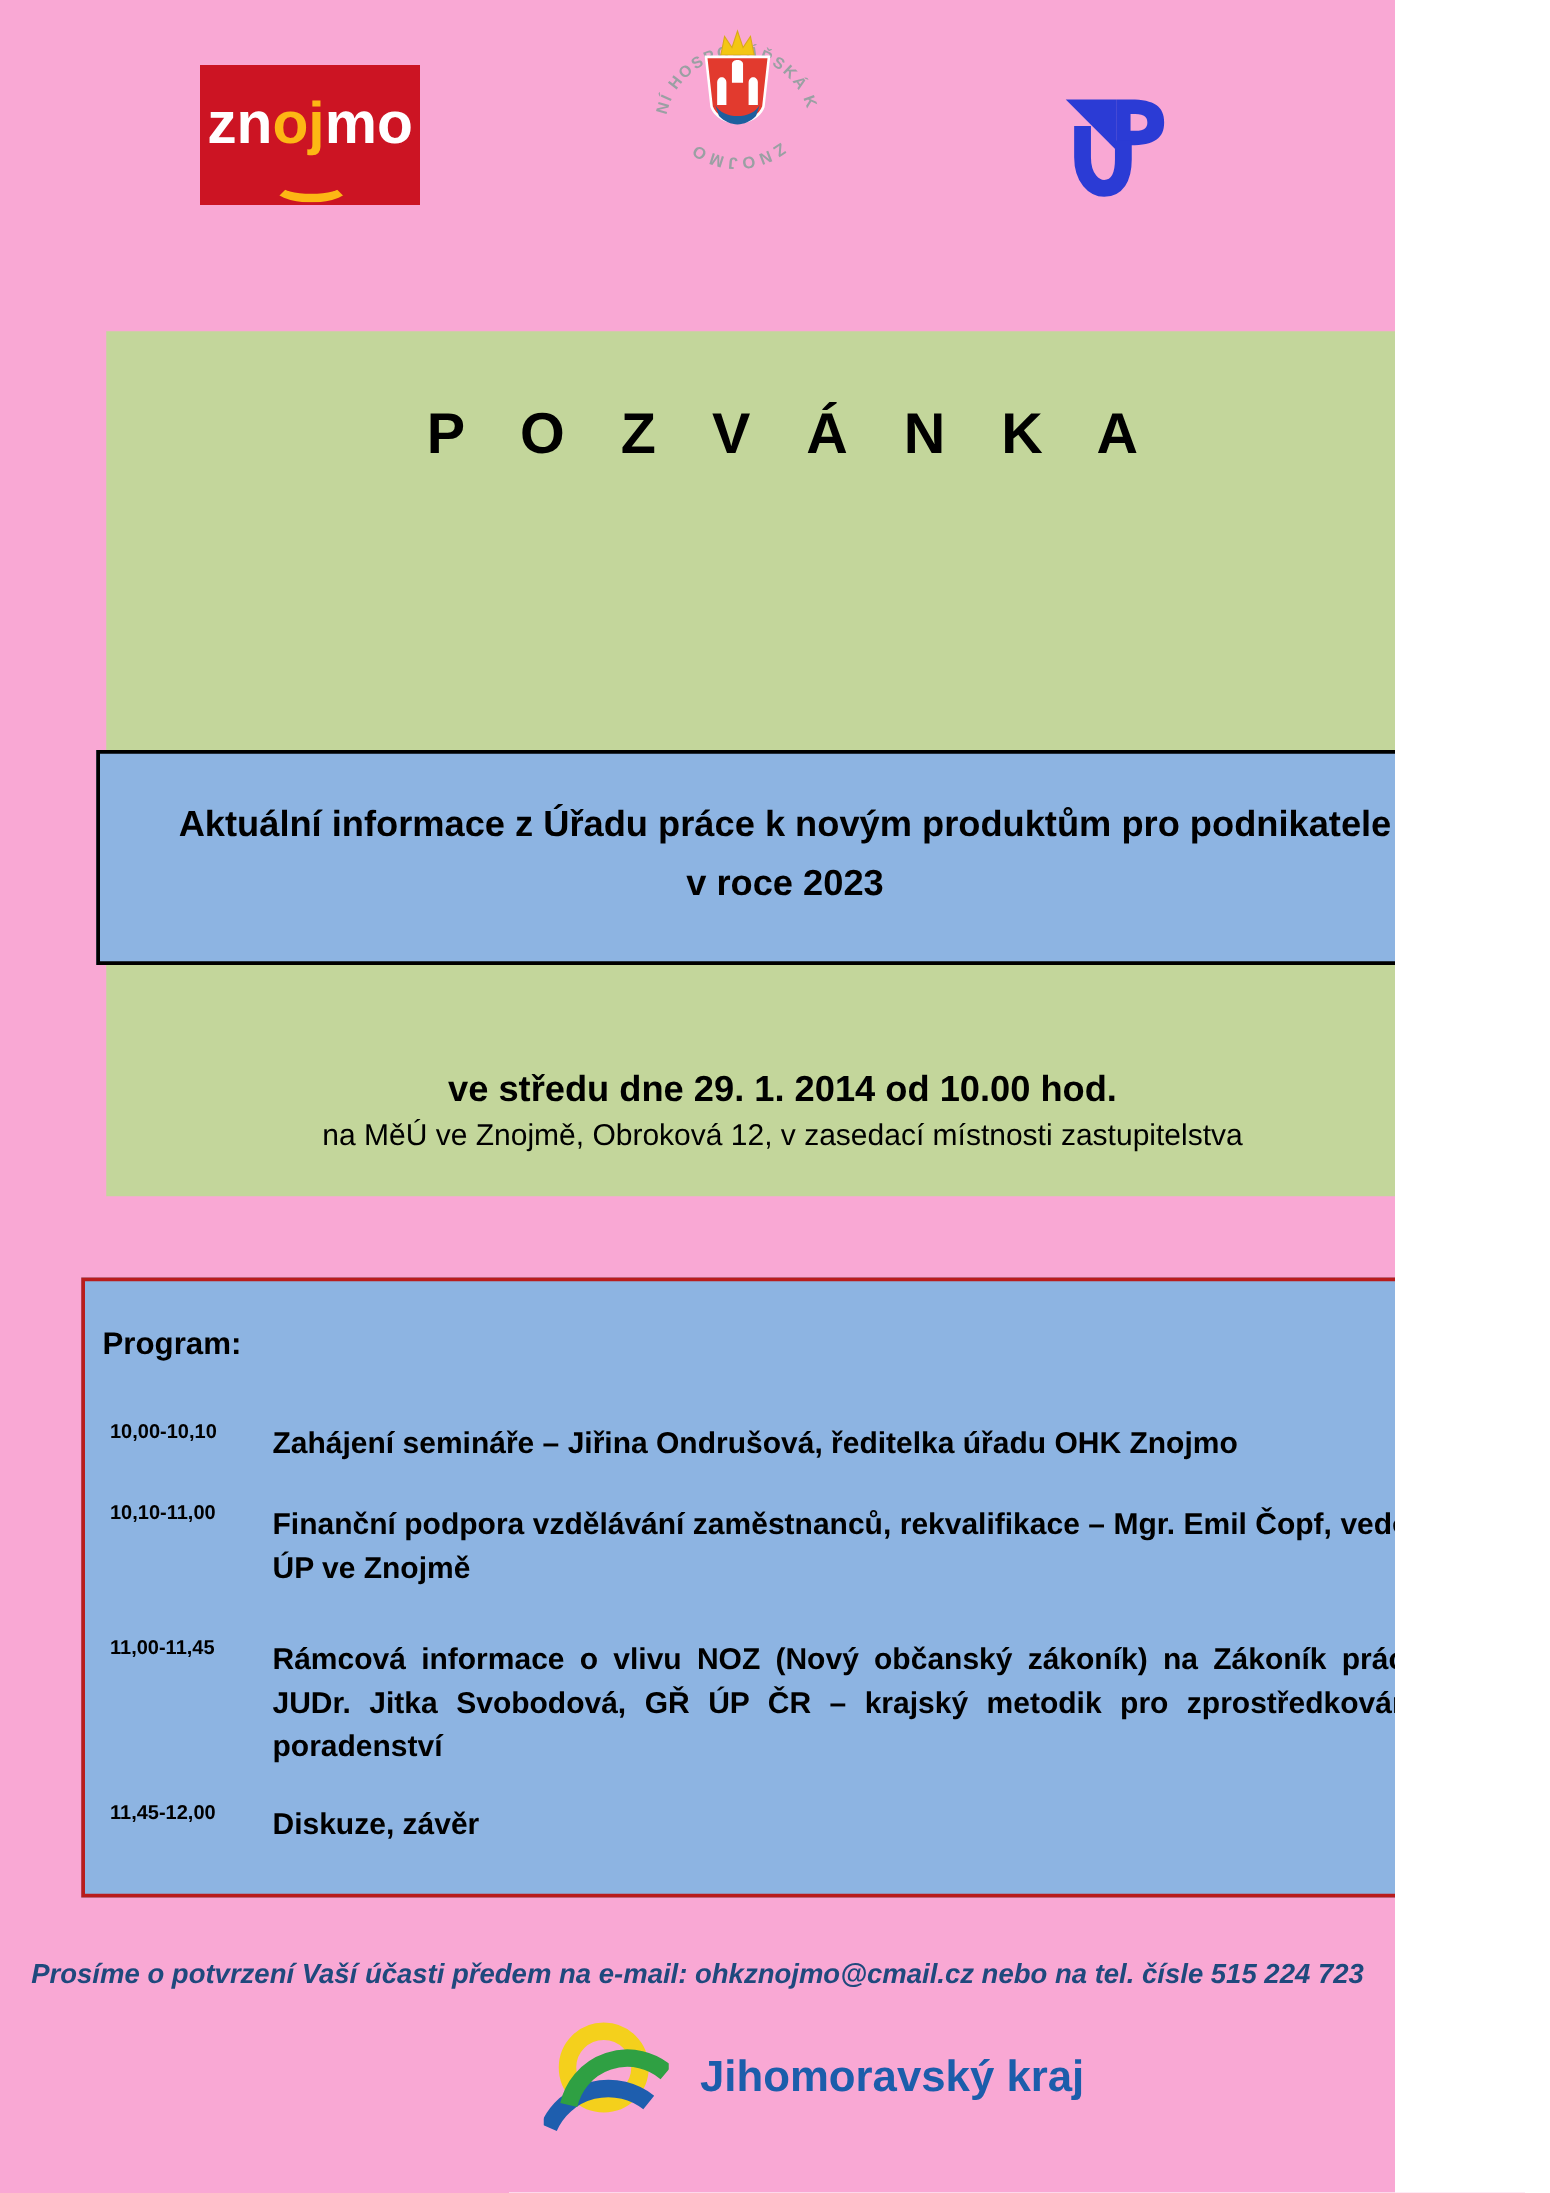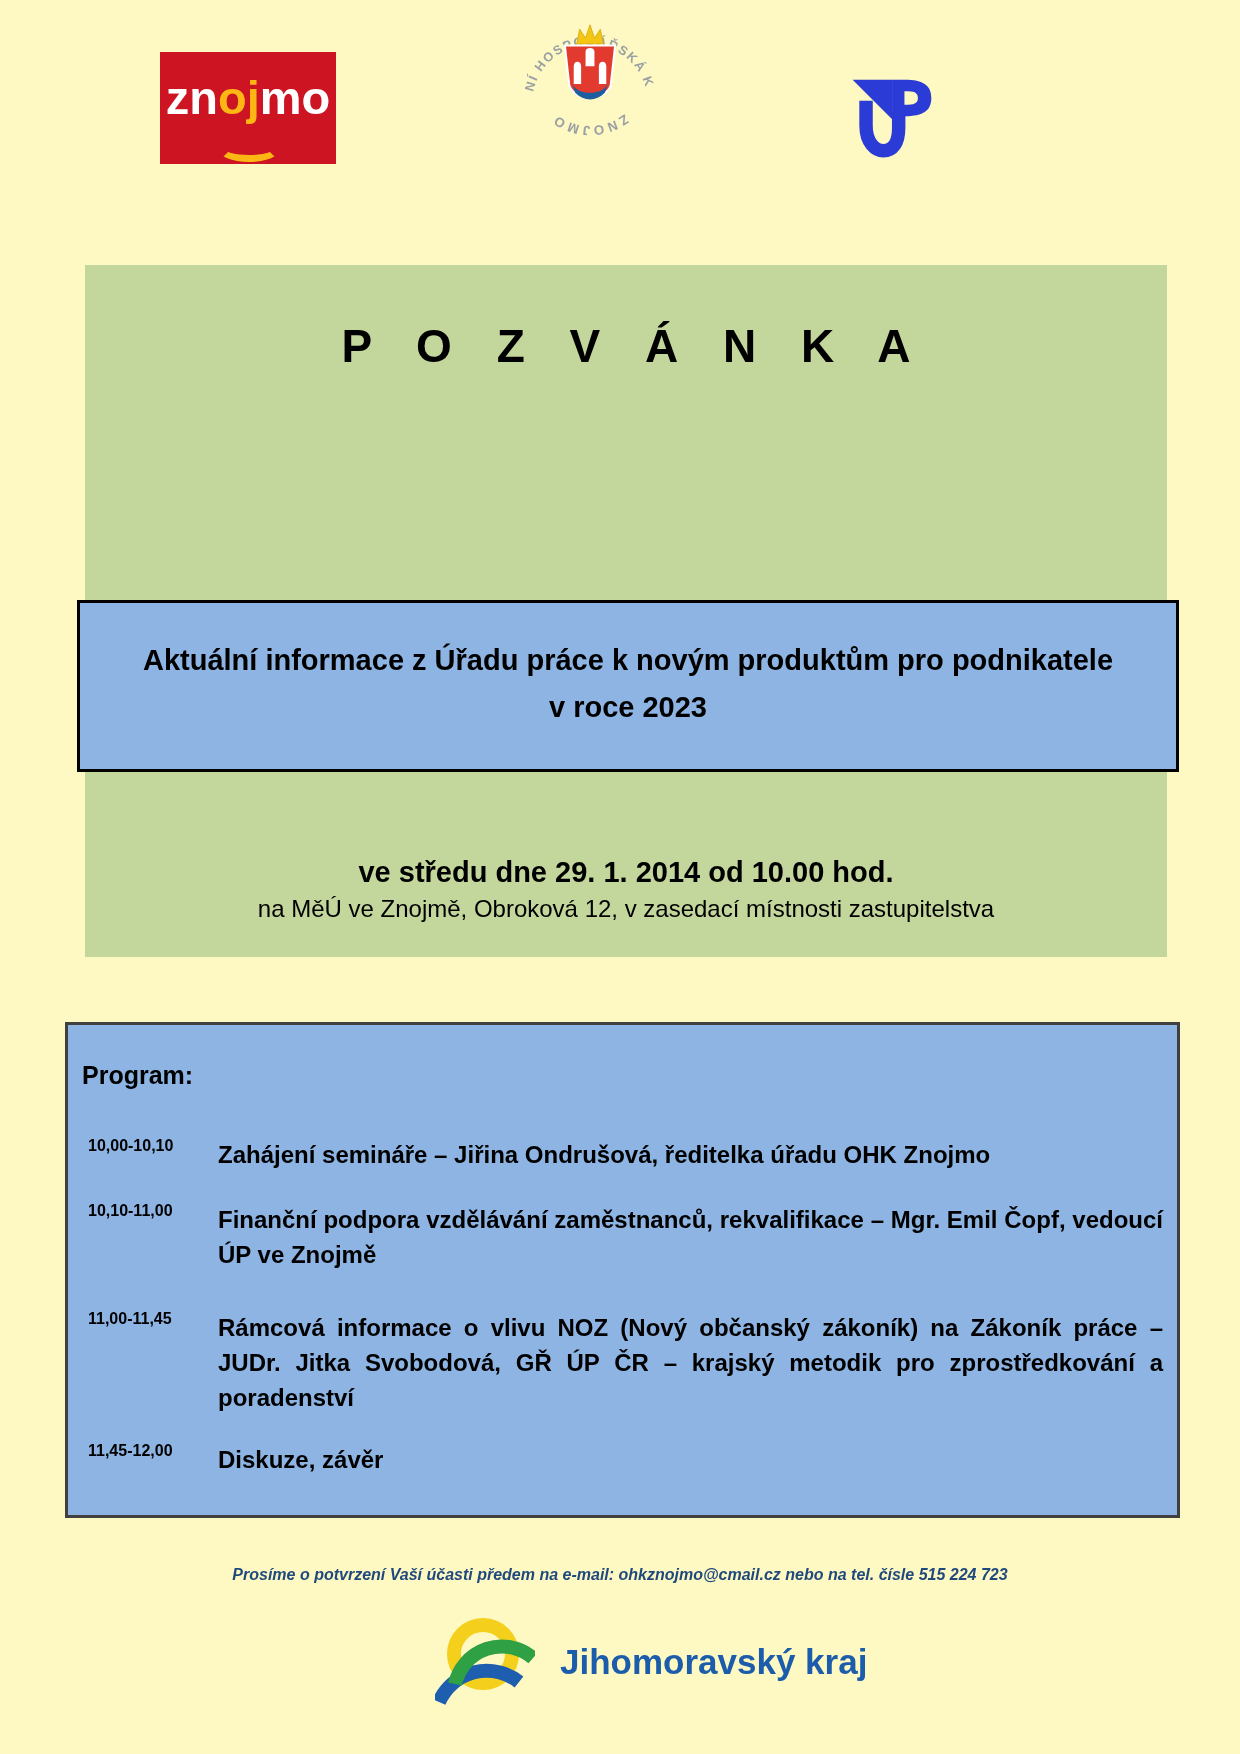--- a/index.html
+++ b/index.html
@@ -1,17 +1,17 @@
 <!DOCTYPE html>
 <html><head>
 <meta charset="utf-8">
 <style>
   html,body{margin:0;padding:0;background:#ffffff;}
   body{font-family:"Liberation Sans","DejaVu Sans",sans-serif;color:#000;}
-  .page{position:relative;width:1240px;height:1754px;background:#fef9c3;overflow:hidden;}
+  .page{position:relative;width:1116px;height:1754px;background:#f9a8d4;overflow:hidden;}
   .abs{position:absolute;}
 
   
   .znojmo-logo{left:160px;top:52px;width:176px;height:112px;background:#cc1423;text-align:center;}
   .znojmo-word{position:relative;margin-top:22px;font-size:47px;font-weight:bold;letter-spacing:0px;line-height:1;}
   .znojmo-word .w{color:#ffffff;}
   .znojmo-word .y{color:#fdb714;}
   .znojmo-smile{position:absolute;left:58px;top:84px;width:62px;height:26px;border:7px solid transparent;border-bottom:7px solid #fdb714;border-radius:50%;box-sizing:border-box;}
 
   .seal-box{left:516px;top:6px;width:148px;height:150px;}
@@ -28,29 +28,29 @@
   .intro div{white-space:nowrap;}
   .date-line{left:0;top:556px;width:100%;text-align:center;font-size:29px;font-weight:bold;white-space:nowrap;margin-top:35px;}
   .venue-line{left:0;top:630px;width:100%;text-align:center;font-size:24px;white-space:nowrap;}
 
   
   .title-box{left:77px;top:600px;width:1096px;height:166px;background:#8db4e2;border:3px solid #000;box-sizing:content-box;}
   .title-box .inner{padding-top:34px;text-align:center;font-size:29px;font-weight:bold;line-height:47px;}
   .title-box .inner div{white-space:nowrap;}
 
   
-  .program-box{left:65px;top:1022px;width:1115px;height:496px;background:#8db4e2;border:3px solid #404040;box-sizing:border-box;}
+  .program-box{left:65px;top:1022px;width:1115px;height:496px;background:#8db4e2;border:3px solid #b91c1c;box-sizing:border-box;}
   .prog-heading{left:14px;top:36px;font-size:25px;font-weight:bold;}
   .prog-row{left:0;width:100%;}
   .prog-time{position:absolute;left:20px;top:0;font-size:16px;font-weight:bold;white-space:nowrap;}
   .prog-desc{position:absolute;left:150px;top:0;width:945px;font-size:24px;font-weight:bold;line-height:35px;text-align:justify;}
   .row1{top:112px;} .row2{top:177px;} .row3{top:285px;} .row4{top:417px;}
 
   
-  .rsvp{left:0;top:1566px;width:100%;text-align:center;font-size:16px;font-weight:bold;font-style:italic;color:#1f497d;white-space:nowrap;}
+  .rsvp{left:0;top:1566px;width:100%;text-align:center;font-size:22px;font-weight:bold;font-style:italic;color:#1f497d;white-space:nowrap;}
   .jmk{left:435px;top:1612px;width:500px;height:105px;}
   .jmk-mark{position:absolute;left:0;top:0;width:100px;height:100px;}
   .jmk-text{position:absolute;left:125px;top:30px;font-size:35px;font-weight:bold;color:#1c5dab;white-space:nowrap;}
 </style>
 </head>
 <body>
 
 <div class="page">
 
   <div class="abs znojmo-logo">

